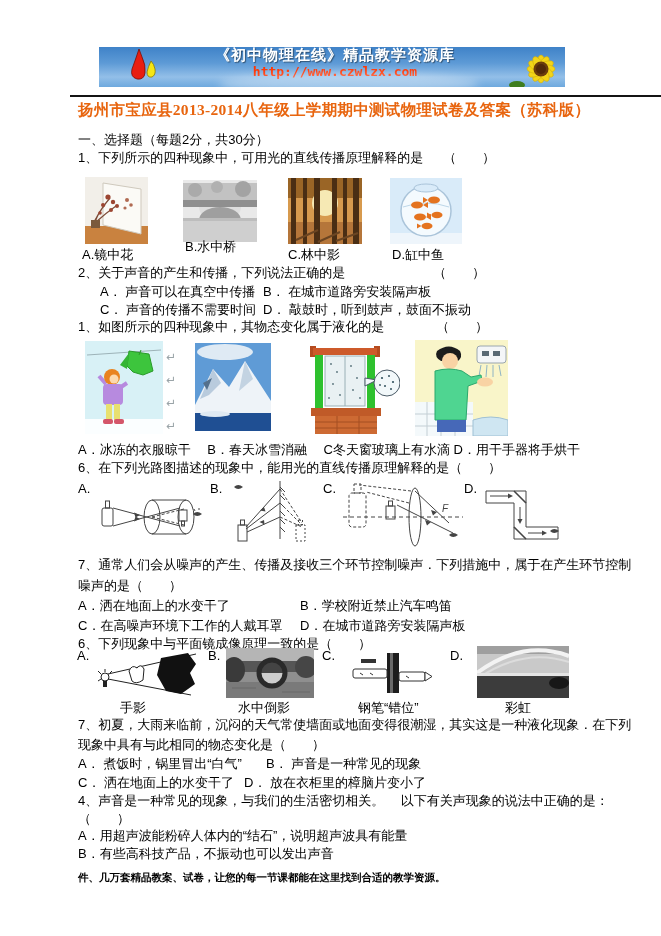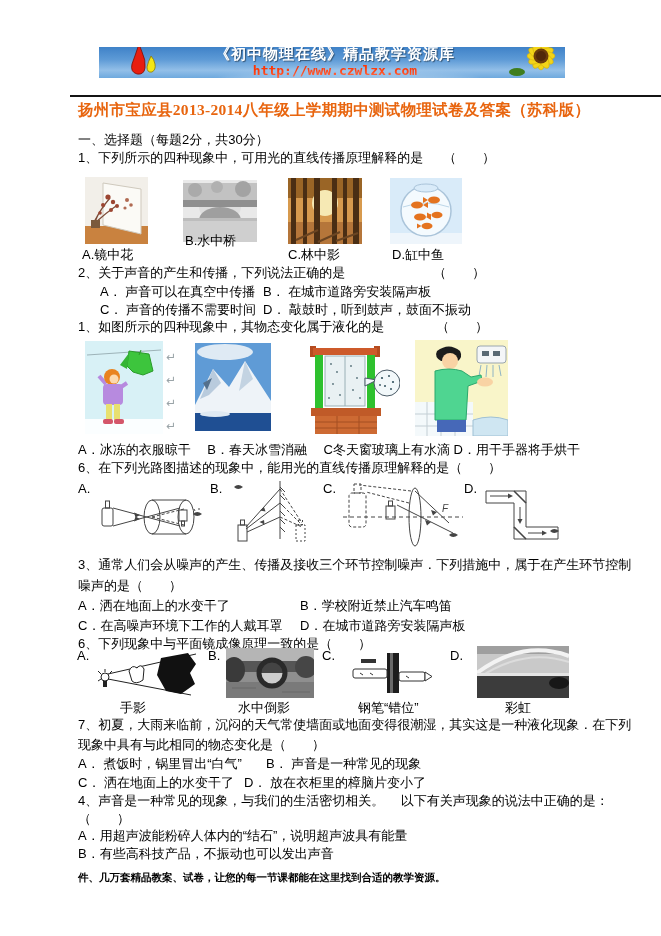--- a/index.html
+++ b/index.html
@@ -3,23 +3,23 @@
 <meta charset="utf-8">
 <style>
   html,body{margin:0;padding:0;background:#fff;}
   body{width:661px;height:936px;position:relative;overflow:hidden;
        font-family:"Liberation Sans","DejaVu Sans",sans-serif;color:#000;}
   .page{position:absolute;inset:0;background:#fff;}
   .t{position:absolute;left:78px;font-size:13px;line-height:17px;white-space:pre;}
   .br{display:inline-block;}
   .col{display:inline-block;}
   
-  .banner{position:absolute;left:99px;top:47px;width:466px;height:31px;
+  .banner{position:absolute;left:99px;top:47px;width:466px;height:40px;
           background:linear-gradient(180deg,#3f82c8 0%,#5d9ad6 40%,#93bfe8 75%,#6ea9de 100%);
-          display:flex;align-items:flex-end;overflow:hidden;}
+          display:flex;align-items:flex-start;overflow:hidden;}
   .banner-cloud{position:absolute;left:120px;top:26px;width:260px;height:22px;background:#ffffff;
                 opacity:.35;border-radius:50%;filter:blur(4px);}
   .banner-logo{margin-left:26px;flex:0 0 auto;}
   .banner-center{flex:1;display:flex;flex-direction:column;align-items:center;line-height:1.1;}
   .banner-title{color:#fff;font-weight:bold;font-size:15px;letter-spacing:1px;
                 text-shadow:1px 1px 1px rgba(0,0,0,.45);font-family:"Liberation Serif","DejaVu Serif",serif;}
   .banner-url{font-family:"DejaVu Sans Mono","Liberation Mono",monospace;font-weight:bold;
               font-size:13px;color:#f30;margin-top:1px;}
   .banner-flower{margin-right:2px;flex:0 0 auto;}
   .rule{position:absolute;left:70px;top:95px;width:591px;height:2px;background:#141414;}
@@ -149,21 +149,21 @@
         <ellipse cx="30" cy="39" rx="6" ry="3.5"></ellipse>
           <polygon points="36,39 41,36 41,42"></polygon>
         <ellipse cx="47" cy="37" rx="5.5" ry="3.2"></ellipse>
           <polygon points="41.5,37 37,34.5 37,39.5"></polygon>
         <ellipse cx="37" cy="48" rx="5.5" ry="3.2"></ellipse>
           <polygon points="31.5,48 27,45.5 27,50.5"></polygon>
       </g>
     </svg>
   </span>
   <span class="qlabel" style="left:82px;top:246px">A.镜中花</span>
-  <span class="qlabel" style="left:185px;top:232px">B.水中桥</span>
+  <span class="qlabel" style="left:185px;top:238px">B.水中桥</span>
   <span class="qlabel" style="left:288px;top:246px">C.林中影</span>
   <span class="qlabel" style="left:392px;top:246px">D.缸中鱼</span>
 
   <div class="t" style="top:264px"><span>2、关于声音的产生和传播，下列说法正确的是</span><span class="br" style="margin-left:88px">（　　）</span></div>
   <div class="t" style="top:283px;left:100px"><span class="col" style="width:163px">A． 声音可以在真空中传播</span><span>B． 在城市道路旁安装隔声板</span></div>
   <div class="t" style="top:301px;left:100px"><span class="col" style="width:163px">C． 声音的传播不需要时间</span><span>D． 敲鼓时，听到鼓声，鼓面不振动</span></div>
 
   <div class="t" style="top:318px"><span>1、如图所示的四种现象中，其物态变化属于液化的是</span><span class="br" style="margin-left:52px">（　　）</span></div>
 
   <span class="qimg" style="left:85px;top:341px">
@@ -348,21 +348,21 @@
       <line x1="8" y1="13" x2="26" y2="13"></line>
         <polygon points="26,10.5 31,13 26,15.5" fill="#444" stroke="none"></polygon>
       <line x1="38" y1="24" x2="38" y2="36"></line>
         <polygon points="35.5,36 38,41 40.5,36" fill="#444" stroke="none"></polygon>
       <line x1="46" y1="50" x2="60" y2="50"></line>
         <polygon points="60,47.5 65,50 60,52.5" fill="#444" stroke="none"></polygon>
       <path d="M68 48 q4 -4 9 0 q-5 4 -9 0 Z" fill="#444" stroke="none"></path>
     </svg>
   </span>
 
-  <div class="t" style="top:556px">3、通常人们会从噪声的产生、传播及接收三个环节控制噪声．下列措施中，属于在产生环节控制</div>
+  <div class="t" style="top:556px">7、通常人们会从噪声的产生、传播及接收三个环节控制噪声．下列措施中，属于在产生环节控制</div>
   <div class="t" style="top:577px">噪声的是（　　）</div>
   <div class="t" style="top:597px"><span class="col" style="width:222px">A．洒在地面上的水变干了</span><span>B．学校附近禁止汽车鸣笛</span></div>
   <div class="t" style="top:617px"><span class="col" style="width:222px">C．在高噪声环境下工作的人戴耳罩</span><span>D．在城市道路旁安装隔声板</span></div>
 
   <div class="t" style="top:635px">6、下列现象中与平面镜成像原理一致的是（　　）</div>
   <span class="qlabel" style="left:77px;top:648px">A.</span>
   <span class="qimg" style="left:93px;top:651px">
     <svg width="105" height="46" viewBox="0 0 105 46">
       <rect width="105" height="46" fill="#fff"></rect>
       <circle cx="12" cy="26" r="4" fill="#fff" stroke="#222"></circle>

